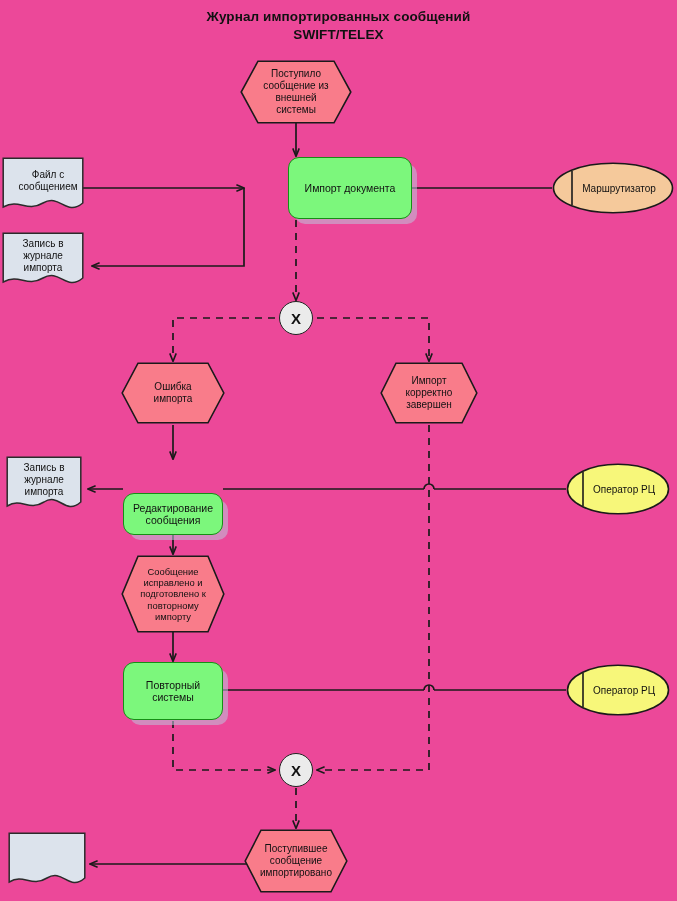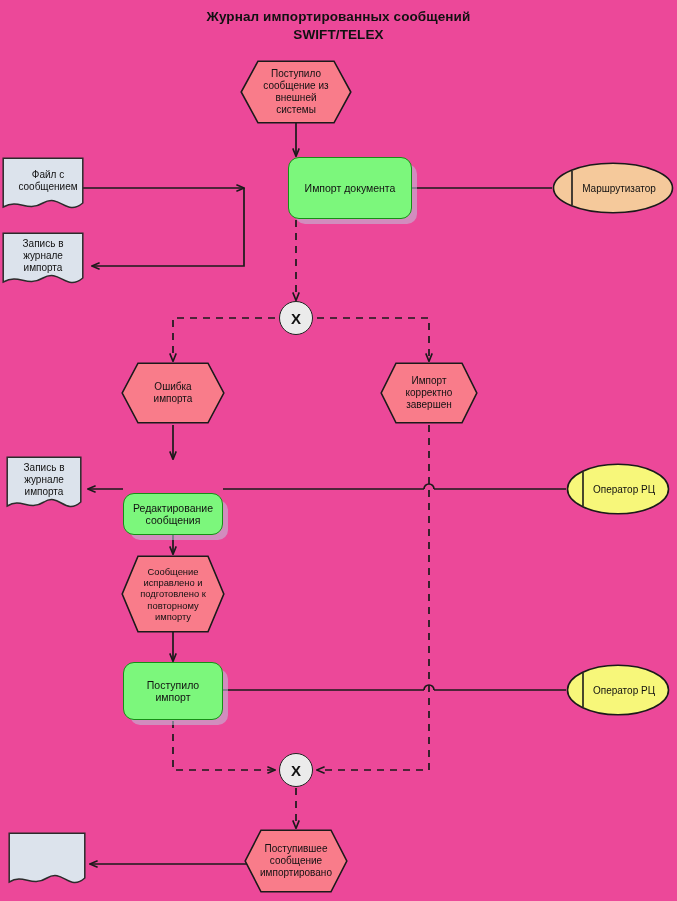--- a/index.html
+++ b/index.html
@@ -175,21 +175,21 @@
   </div>
 
   <div class="hexwrap" style="left:121px;top:555px;width:104px;height:78px;">
     <svg width="104" height="78" viewBox="0 0 104 78">
       <polygon points="17,1.2 87,1.2 102.8,39 87,76.8 17,76.8 1.2,39" fill="#F97C8A" stroke="#1a1a1a" stroke-width="1.6"></polygon>
     </svg>
     <div class="hextxt" style="padding:12px 14px;font-size:9.4px;">Сообщение исправлено и подготовлено к повторному импорту</div>
   </div>
 
   <div class="node task" style="left:123px;top:662px;width:100px;height:58px;">
-    <span class="lbl">Поступило импорт</span>
+    <span class="lbl">Повторный системы</span>
   </div>
 
   <div class="ellwrap" style="left:566px;top:664px;width:104px;height:52px;">
     <svg width="104" height="52" viewBox="0 0 104 52">
       <ellipse cx="52" cy="26" rx="50.5" ry="24.8" fill="#F7F77A" stroke="#1a1a1a" stroke-width="1.6"></ellipse>
       <line x1="17" y1="9" x2="17" y2="43" stroke="#1a1a1a" stroke-width="1.6"></line>
     </svg>
     <div class="elltxt">Оператор РЦ</div>
   </div>
 

